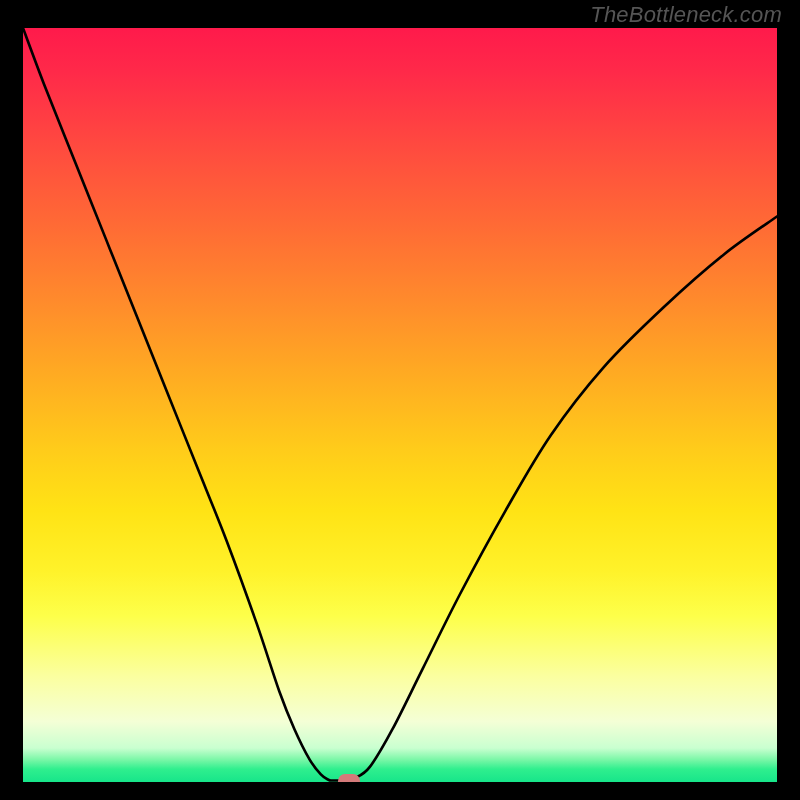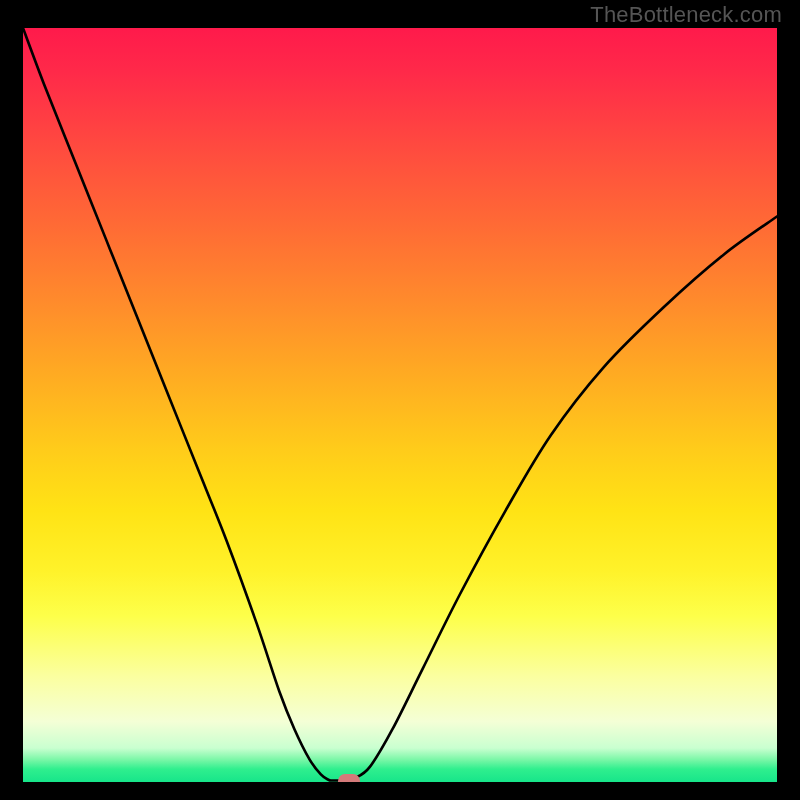--- a/index.html
+++ b/index.html
@@ -20,20 +20,21 @@
   }
   .watermark {
     position: absolute;
     top: 2px;
     right: 18px;
     color: #555;
     font-size: 22px;
     font-weight: 500;
     letter-spacing: 0.2px;
     user-select: none;
+    font-style: italic;
   }
   .plot {
     position: absolute;
     left: 23px;
     top: 28px;
     width: 754px;
     height: 754px;
     overflow: hidden;
   }
   .gradient {

